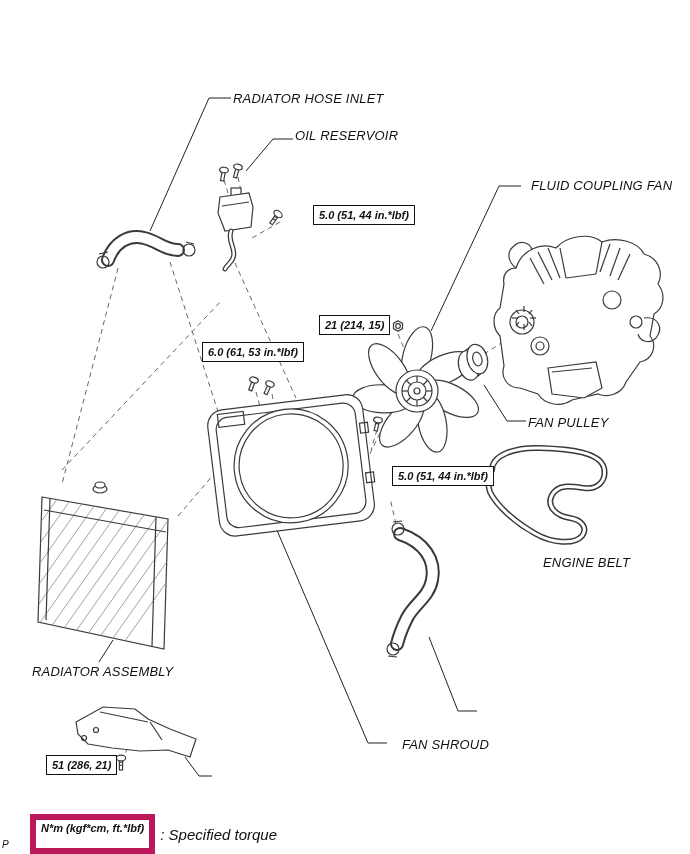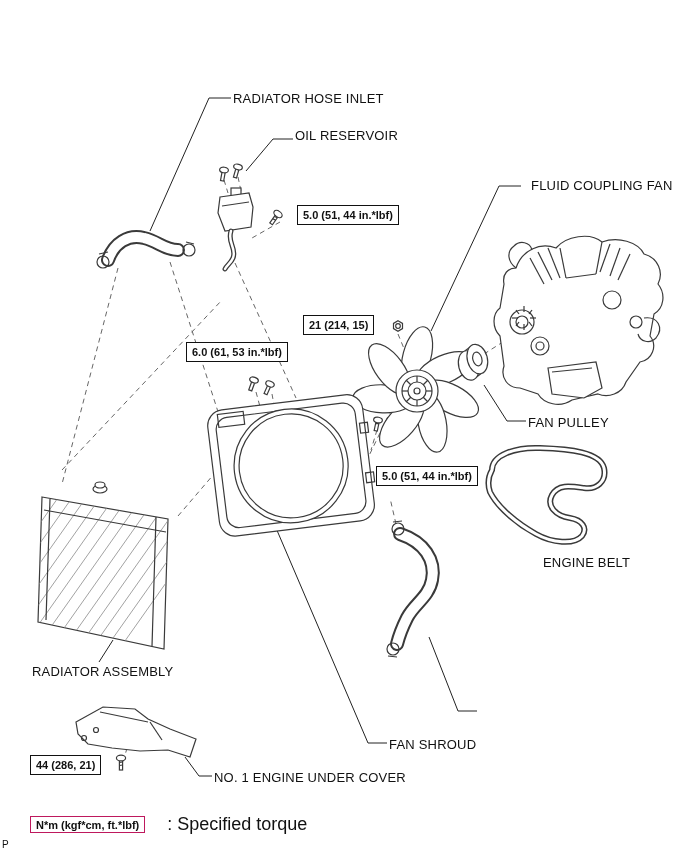--- a/index.html
+++ b/index.html
@@ -1,24 +1,24 @@
 <!DOCTYPE html>
 <html><head>
 <meta charset="utf-8">
 <style>
   * { margin:0; padding:0; box-sizing:border-box; }
   html,body { background:#fff; }
   body { font-family:"Liberation Sans", sans-serif; color:#111; }
-  .page { position:relative; width:690px; height:854px; background:#fff; overflow:hidden; }
+  .page { position:relative; width:690px; height:854px; background:#fff; overflow:hidden;font-style:italic; }
   .art { position:absolute; left:0; top:0; }
   .part-label { position:absolute; font-size:13px; letter-spacing:.2px; white-space:nowrap; color:#111; }
-  .torque-box { position:absolute; border:1px solid #111; background:#fff; font-size:11px; font-weight:bold; padding:2px 5px 1px 5px; white-space:nowrap; line-height:1.35; }
+  .torque-box { position:absolute; border:1px solid #111; background:#fff; font-size:11px; font-weight:bold; padding:2px 5px 1px 5px; white-space:nowrap; line-height:1.35;margin-left:16px; }
   .legend { position:absolute; left:30px; top:814px; display:flex; align-items:center; }
-  .legend-box { border:1px solid #be185d; background:#fff; font-size:11px; font-weight:bold; padding:2px 5px 1px 5px; white-space:nowrap; }
-  .legend-desc { margin-left:22px; font-size:18px; white-space:nowrap; }
+  .legend-box { border:6px solid #be185d; background:#fff; font-size:11px; font-weight:bold; padding:2px 5px 14px 5px; white-space:nowrap; }
+  .legend-desc { margin-left:5px; font-size:15px; white-space:nowrap; }
   .corner-mark { position:absolute; left:2px; top:839px; font-size:10px; }
   svg .ln { stroke:#3a3a3a; stroke-width:1.2; fill:none; }
   svg .fillw { fill:#fff; stroke:#3a3a3a; stroke-width:1.2; }
   svg .dash { stroke:#666; stroke-width:1; fill:none; stroke-dasharray:5 4; }
   svg .leader { stroke:#222; stroke-width:1; fill:none; }
   svg .hatch { stroke:#8a8a8a; stroke-width:.8; }
 </style>
 </head>
 <body>
 
@@ -260,28 +260,27 @@
       <path class="ln" d="M150,722 L162,740"></path>
     </g>
   </svg>
 
   <div class="part-label" style="left:233px; top:91px;">RADIATOR HOSE INLET</div>
   <div class="part-label" style="left:295px; top:128px;">OIL RESERVOIR</div>
   <div class="part-label" style="left:531px; top:178px;text-align:right;">FLUID COUPLING FAN</div>
   <div class="part-label" style="left:528px; top:415px;">FAN PULLEY</div>
   <div class="part-label" style="left:543px; top:555px;">ENGINE BELT</div>
   <div class="part-label" style="left:32px;  top:664px;text-align:center;">RADIATOR ASSEMBLY</div>
-  <div class="part-label" style="left:389px; top:737px;">FAN SHROUD</div>
-  <div class="part-label" style="left:214px; top:770px;">NO. 1 ENGINE UNDER COVER</div>
+  <div class="part-label" style="left:402px; top:737px;">FAN SHROUD</div>
 
   <div class="torque-box" style="left:297px; top:205px;">5.0 (51, 44 in.*lbf)</div>
   <div class="torque-box" style="left:303px; top:315px;text-align:center;">21 (214, 15)</div>
   <div class="torque-box" style="left:186px; top:342px;">6.0 (61, 53 in.*lbf)</div>
   <div class="torque-box" style="left:376px; top:466px;">5.0 (51, 44 in.*lbf)</div>
-  <div class="torque-box" style="left:30px;  top:755px;">44 (286, 21)</div>
+  <div class="torque-box" style="left:30px;  top:755px;">51 (286, 21)</div>
 
   <div class="legend">
     <span class="legend-box">N*m (kgf*cm, ft.*lbf)</span>
     <span class="legend-desc">: Specified torque</span>
   </div>
 
   <div class="corner-mark">P</div>
 
 </div>
 

